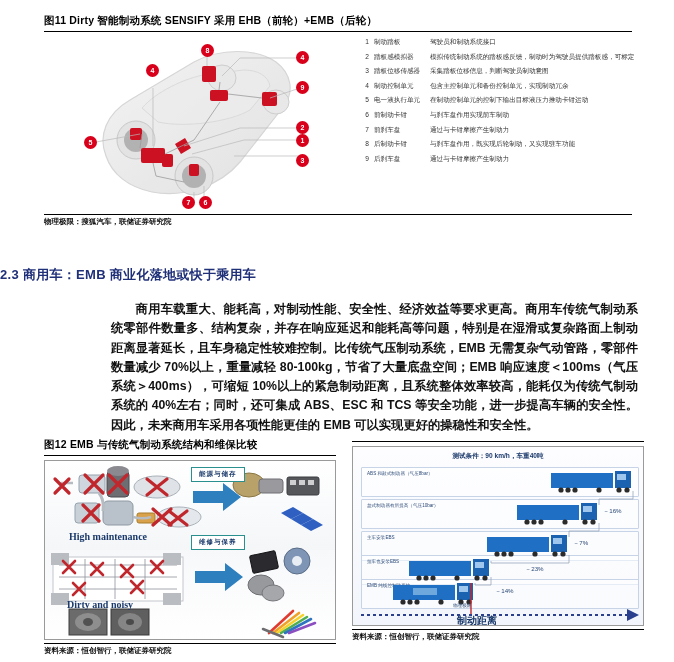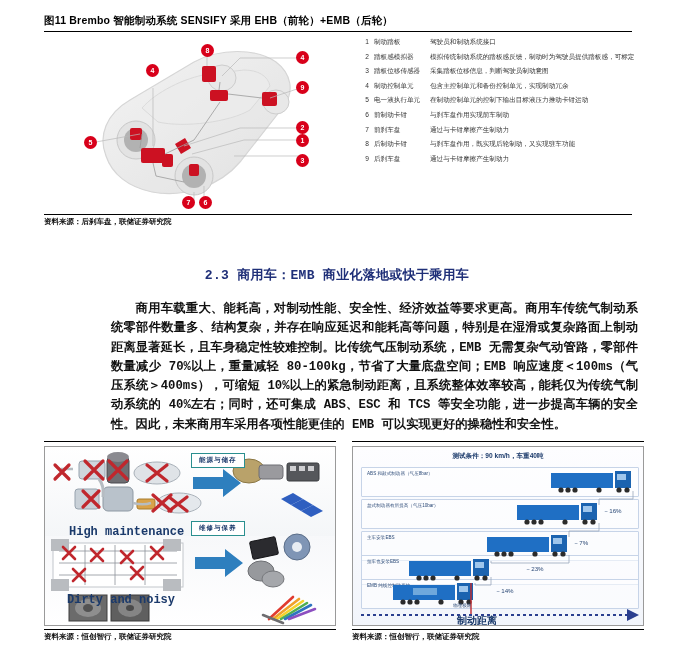--- a/index.html
+++ b/index.html
@@ -50,49 +50,49 @@
     font-family:"Liberation Sans","DejaVu Sans",sans-serif;
     font-size:6.6px;color:#333;white-space:nowrap;
   }
   .ldesc{
     font-family:"Liberation Sans","DejaVu Sans",sans-serif;
     font-size:6.6px;color:#333;white-space:nowrap;
   }
 
   
   #sec-head{
-    position:absolute;left:0;top:266px;width:674px;text-align:center;
-    font-family:Liberation Mono, monospace;
+    position:absolute;left:0;top:266px;width:674px;
+    font-family:Liberation Sans, sans-serif;
     font-weight:bold;font-size:13px;color:#1f2f78;letter-spacing:.3px;
   }
 
   
   #para{
     position:absolute;left:111px;top:300px;width:527px;
     font-size:12.3px;line-height:19.3px;color:#111;text-align:justify;
     text-indent:2em;font-weight:bold;
-    font-family:Liberation Mono, monospace;
+    font-family:Liberation Sans, sans-serif;
   }
 
   
   #fig12{position:absolute;left:44px;top:438px;width:292px;}
   #fig13{position:absolute;left:352px;top:438px;width:292px;}
   .panel{
     margin-top:4px;border:1px solid #9a9a9a;background:#fff;
     height:178px;position:relative;overflow:hidden;
   }
 
   
   .f12-top{position:absolute;left:0;top:0;width:100%;height:50%;
     background:linear-gradient(#ffffff,#f4f6f8);}
   .f12-bot{position:absolute;left:0;top:50%;width:100%;height:50%;
     background:linear-gradient(#f7f8fa,#ffffff);}
   .hm-label{
-    position:absolute;font-family:Liberation Mono, monospace;
-    font-weight:bold;color:#1b3a6b;font-size:12px;margin-top:8px;
+    position:absolute;font-family:Liberation Serif, serif;
+    font-weight:bold;color:#1b3a6b;font-size:10px;
   }
   .box-label{
     position:absolute;border:1px solid #2a8f8f;color:#1b3a6b;
     font-family:"Liberation Sans","DejaVu Sans",sans-serif;
     font-size:6.5px;font-weight:bold;padding:2px 7px;background:#fff;
     letter-spacing:1px;
   }
 
   
   .chart{position:absolute;left:0;top:0;width:100%;height:100%;
@@ -124,21 +124,21 @@
     position:absolute;font-family:"Liberation Sans","DejaVu Sans",sans-serif;
     font-size:4.6px;color:#2c4a77;
   }
 </style>
 </head>
 <body>
 
 <div class="page">
 
   <div id="fig11">
-    <div class="fig-title">图11  Brembo 智能制动系统 SENSIFY 采用 EHB（前轮）+EMB（后轮）</div>
+    <div class="fig-title">图11  Dirty 智能制动系统 SENSIFY 采用 EHB（前轮）+EMB（后轮）</div>
     <div class="fig-rule"></div>
 
     <div class="body">
 
       <div class="car-wrap">
         <svg class="car-svg" width="272" height="178" viewBox="0 0 272 178">
           <defs>
             <linearGradient id="glass" x1="0" y1="0" x2="1" y2="1">
               <stop offset="0%" stop-color="#f2f2f2"></stop>
               <stop offset="100%" stop-color="#dcdcdc"></stop>
@@ -244,28 +244,29 @@
         </div>
         <div class="lrow">
           <div class="lnum">9</div>
           <div class="lname">后刹车盘</div>
           <div class="ldesc">通过与卡钳摩擦产生制动力</div>
         </div>
       </div>
     </div>
 
     <div class="src-rule"></div>
-    <div class="fig-source">资料来源：后刹车盘，联储证券研究院</div>
+    <div class="fig-source">物理极限：搜狐汽车，联储证券研究院</div>
   </div>
 
   <div id="sec-head">2.3 商用车：EMB 商业化落地或快于乘用车</div>
 
   <div id="para">商用车载重大、能耗高，对制动性能、安全性、经济效益等要求更高。商用车传统气制动系统零部件数量多、结构复杂，并存在响应延迟和能耗高等问题，特别是在湿滑或复杂路面上制动距离显著延长，且车身稳定性较难控制。比传统气压制动系统，EMB 无需复杂气动管路，零部件数量减少 70%以上，重量减轻 80-100kg，节省了大量底盘空间；EMB 响应速度＜100ms（气压系统＞400ms），可缩短 10%以上的紧急制动距离，且系统整体效率较高，能耗仅为传统气制动系统的 40%左右；同时，还可集成 ABS、ESC 和 TCS 等安全功能，进一步提高车辆的安全性。因此，未来商用车采用各项性能更佳的 EMB 可以实现更好的操稳性和安全性。</div>
 
   <div id="fig12">
+    <div class="fig-title">图12 EMB 与传统气制动系统结构和维保比较</div>
     <div class="fig-rule"></div>
 
     <div class="panel">
       <div class="f12-top"></div>
       <div class="f12-bot"></div>
 
       <svg width="292" height="178" viewBox="0 0 292 178" style="position:absolute;left:0;top:0;">
 
         <g>
           <rect x="34" y="14" width="26" height="18" rx="3" fill="#cfd6dd" stroke="#97a3ae"></rect>

